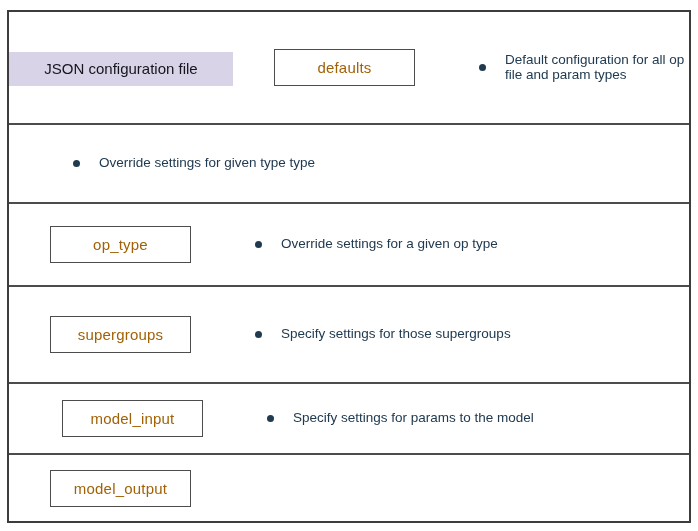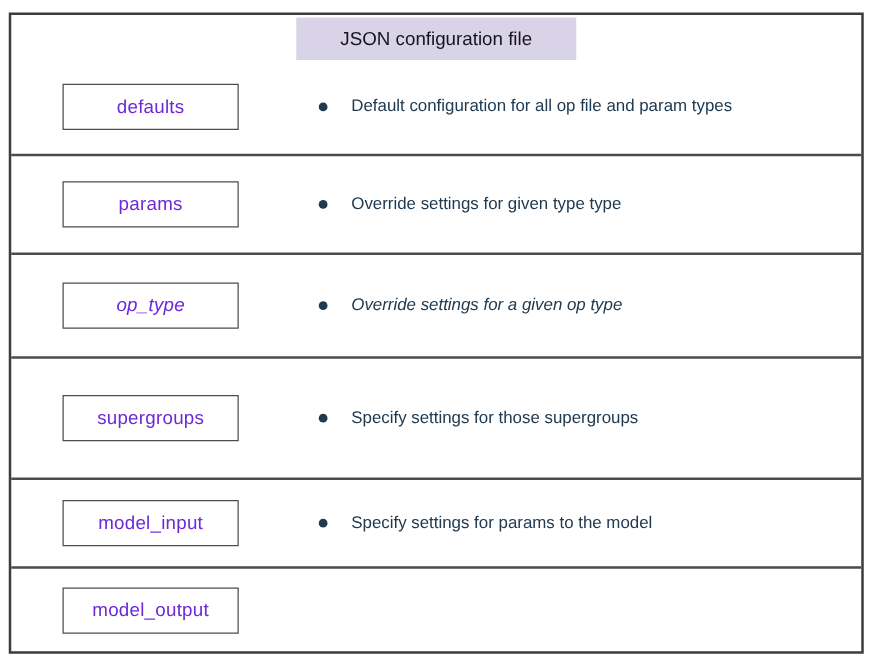--- a/index.html
+++ b/index.html
@@ -26,25 +26,25 @@
     background: #ffffff;
     display: flex;
     flex-direction: column;
   }
   .row {
     box-sizing: border-box;
     display: flex;
     align-items: center;
   }
   .row.divided { border-top: 2px solid #4c4c4c; }
-  .r1 { height: 111px; flex-direction: column; align-items: stretch; }
+  .r1 { height: 111px; flex-direction: row; align-items: stretch; }
   .r2 { height: 79px; }
-  .r3 { height: 83px; font-style: italic; }
+  .r3 { height: 83px; }
   .r4 { height: 97px; }
-  .r5 { height: 71px; }
+  .r5 { height: 71px; padding-left: 12px; }
   .r6 { flex: 1; }
   .title-box {
     align-self: center;
     margin-top: 2px;
     width: 224px;
     height: 34px;
     background: #d9d3e7;
     color: #15151f;
     font-size: 15px;
     display: flex;
@@ -62,21 +62,21 @@
     width: 141px;
     height: 37px;
     flex: none;
     box-sizing: border-box;
     border: 1px solid #4d4d4d;
     background: #ffffff;
     display: flex;
     align-items: center;
     justify-content: center;
     font-size: 15px;
-    color: #6d28d9;
+    color: #a16207;
     letter-spacing: 0.2px;
   }
   .bullets {
     margin-left: 64px;
     display: flex;
     flex-direction: column;
     gap: 13px;
   }
   .bullet-line {
     display: flex;
@@ -111,23 +111,20 @@
         <div class="bullets">
           <div class="bullet-line">
             <span class="dot"></span>
             <span>Default configuration for all op file and param types</span>
           </div>
         </div>
       </div>
     </div>
 
     <div class="row r2 divided">
-      <div class="label-box">
-        <span>params</span>
-      </div>
       <div class="bullets">
         <div class="bullet-line">
           <span class="dot"></span>
           <span>Override settings for given type type</span>
         </div>
       </div>
     </div>
 
     <div class="row r3 divided">
       <div class="label-box">

